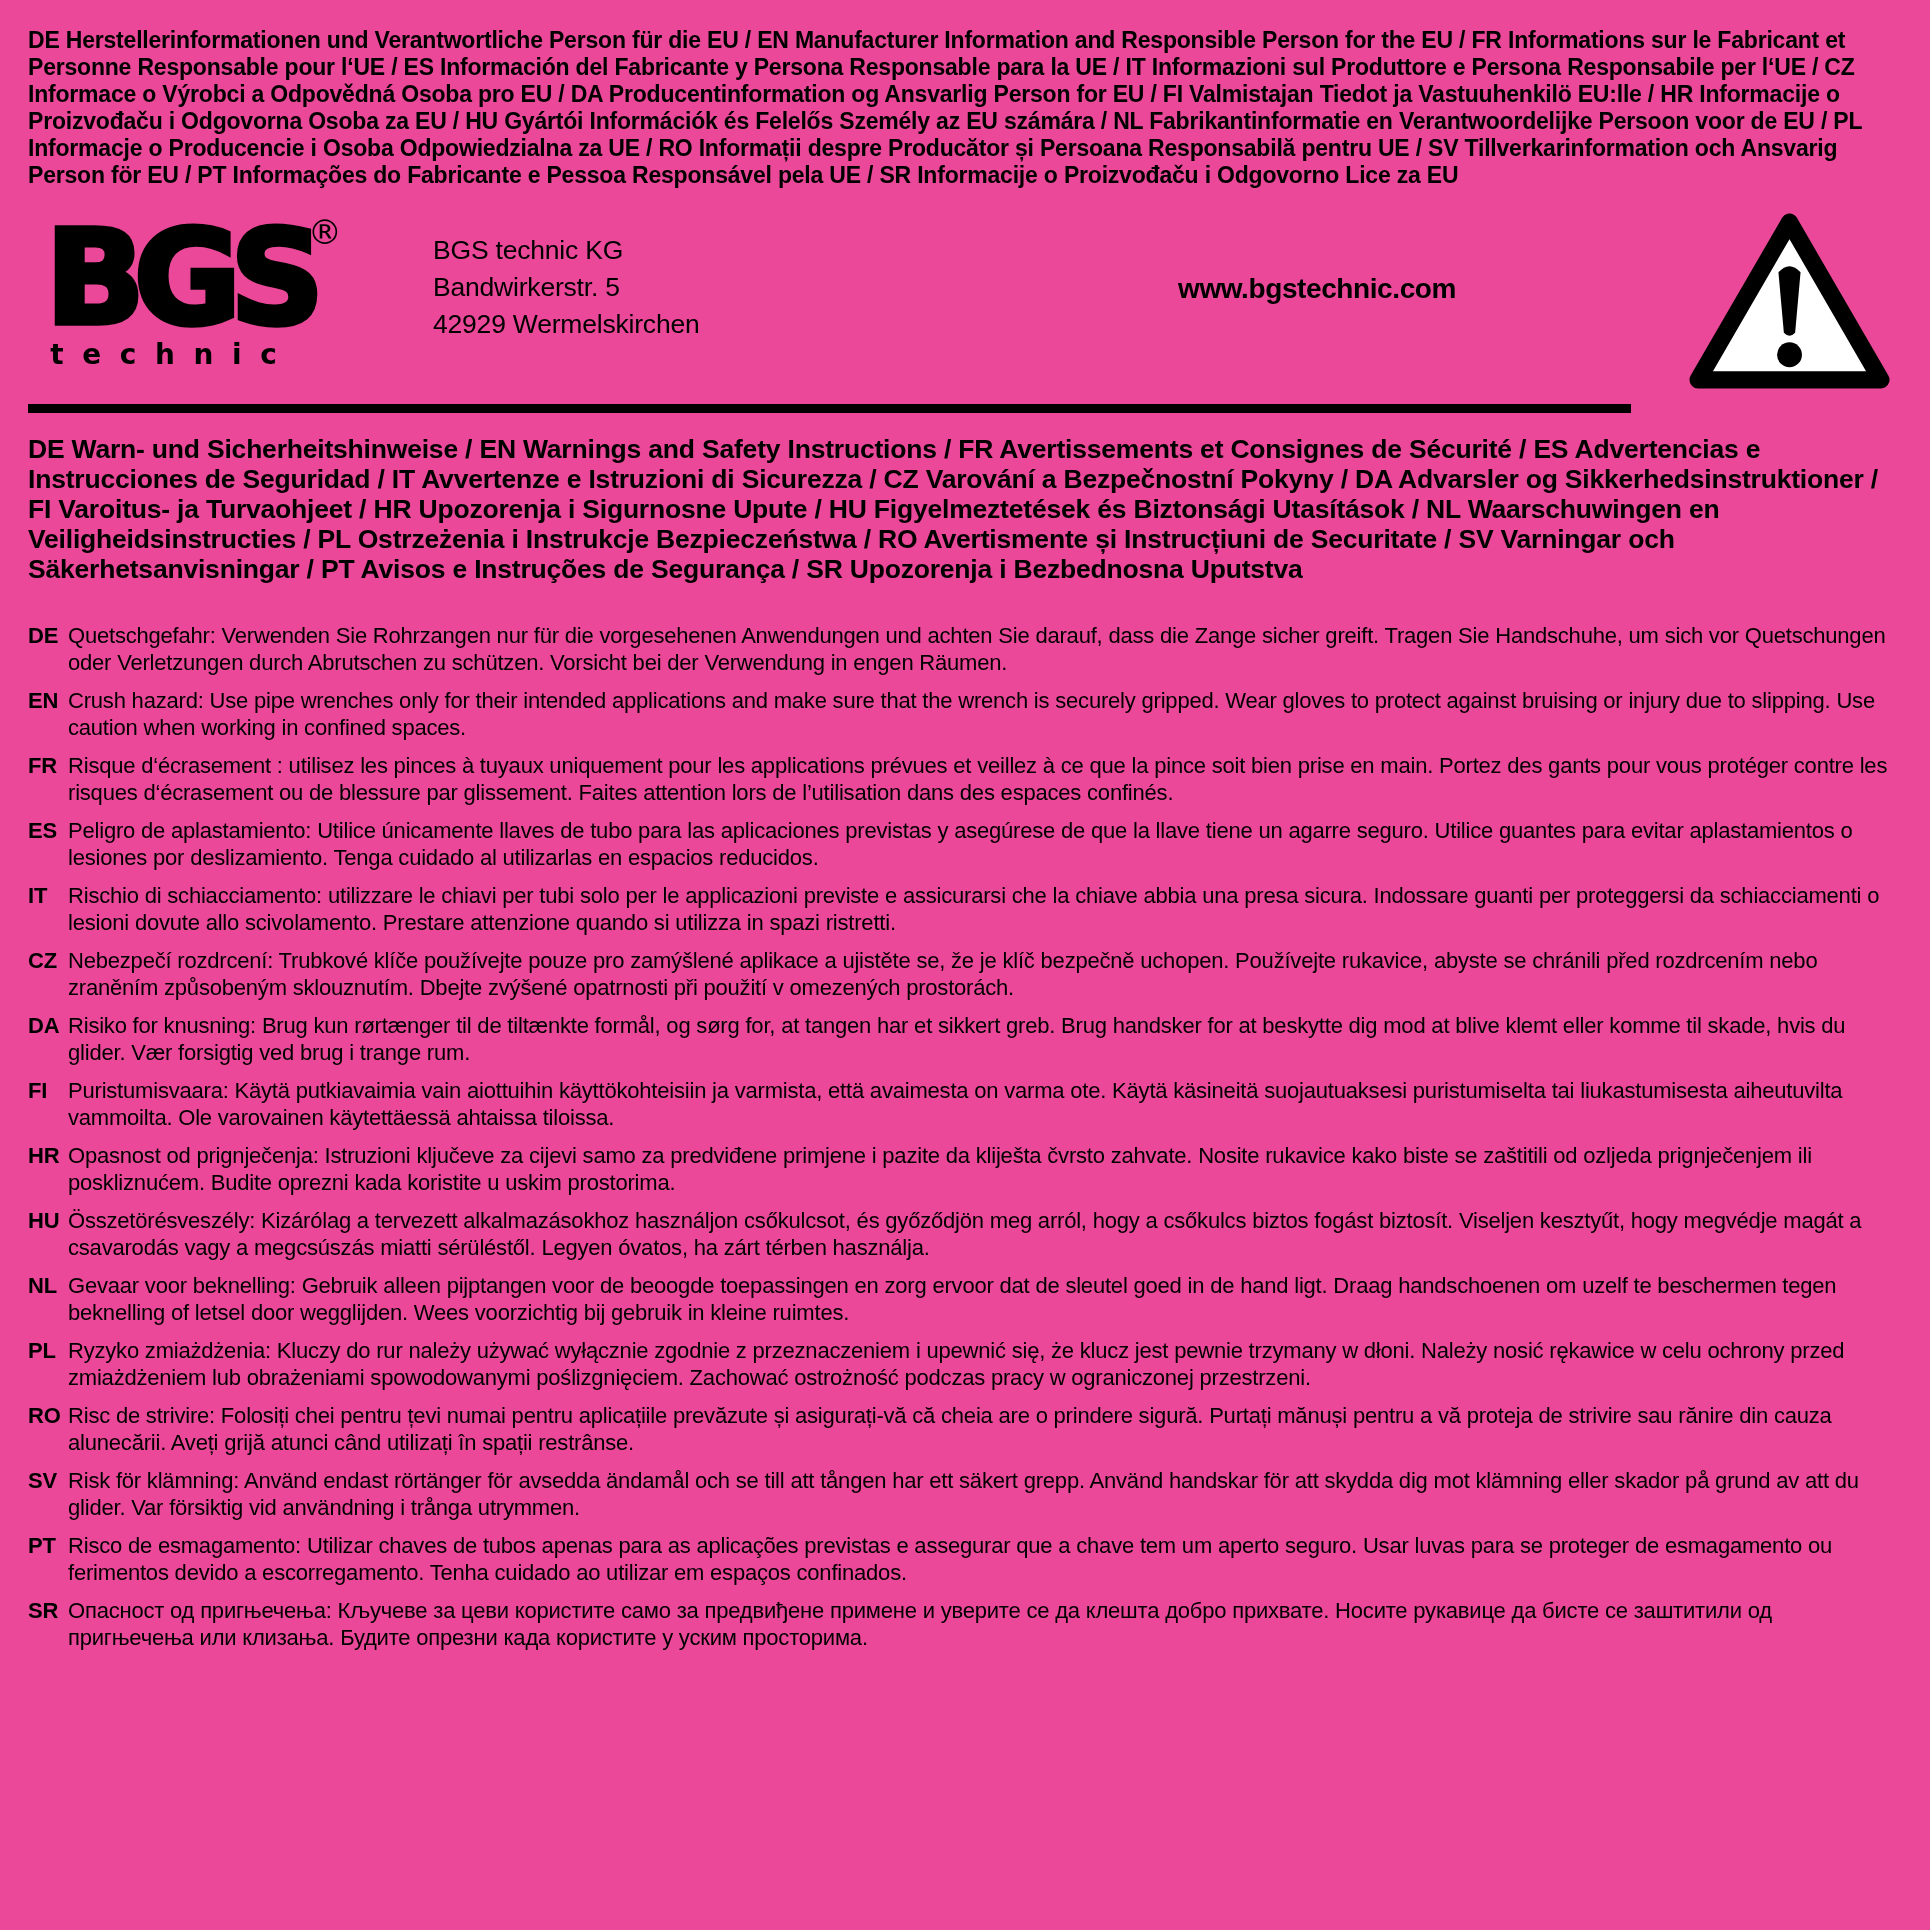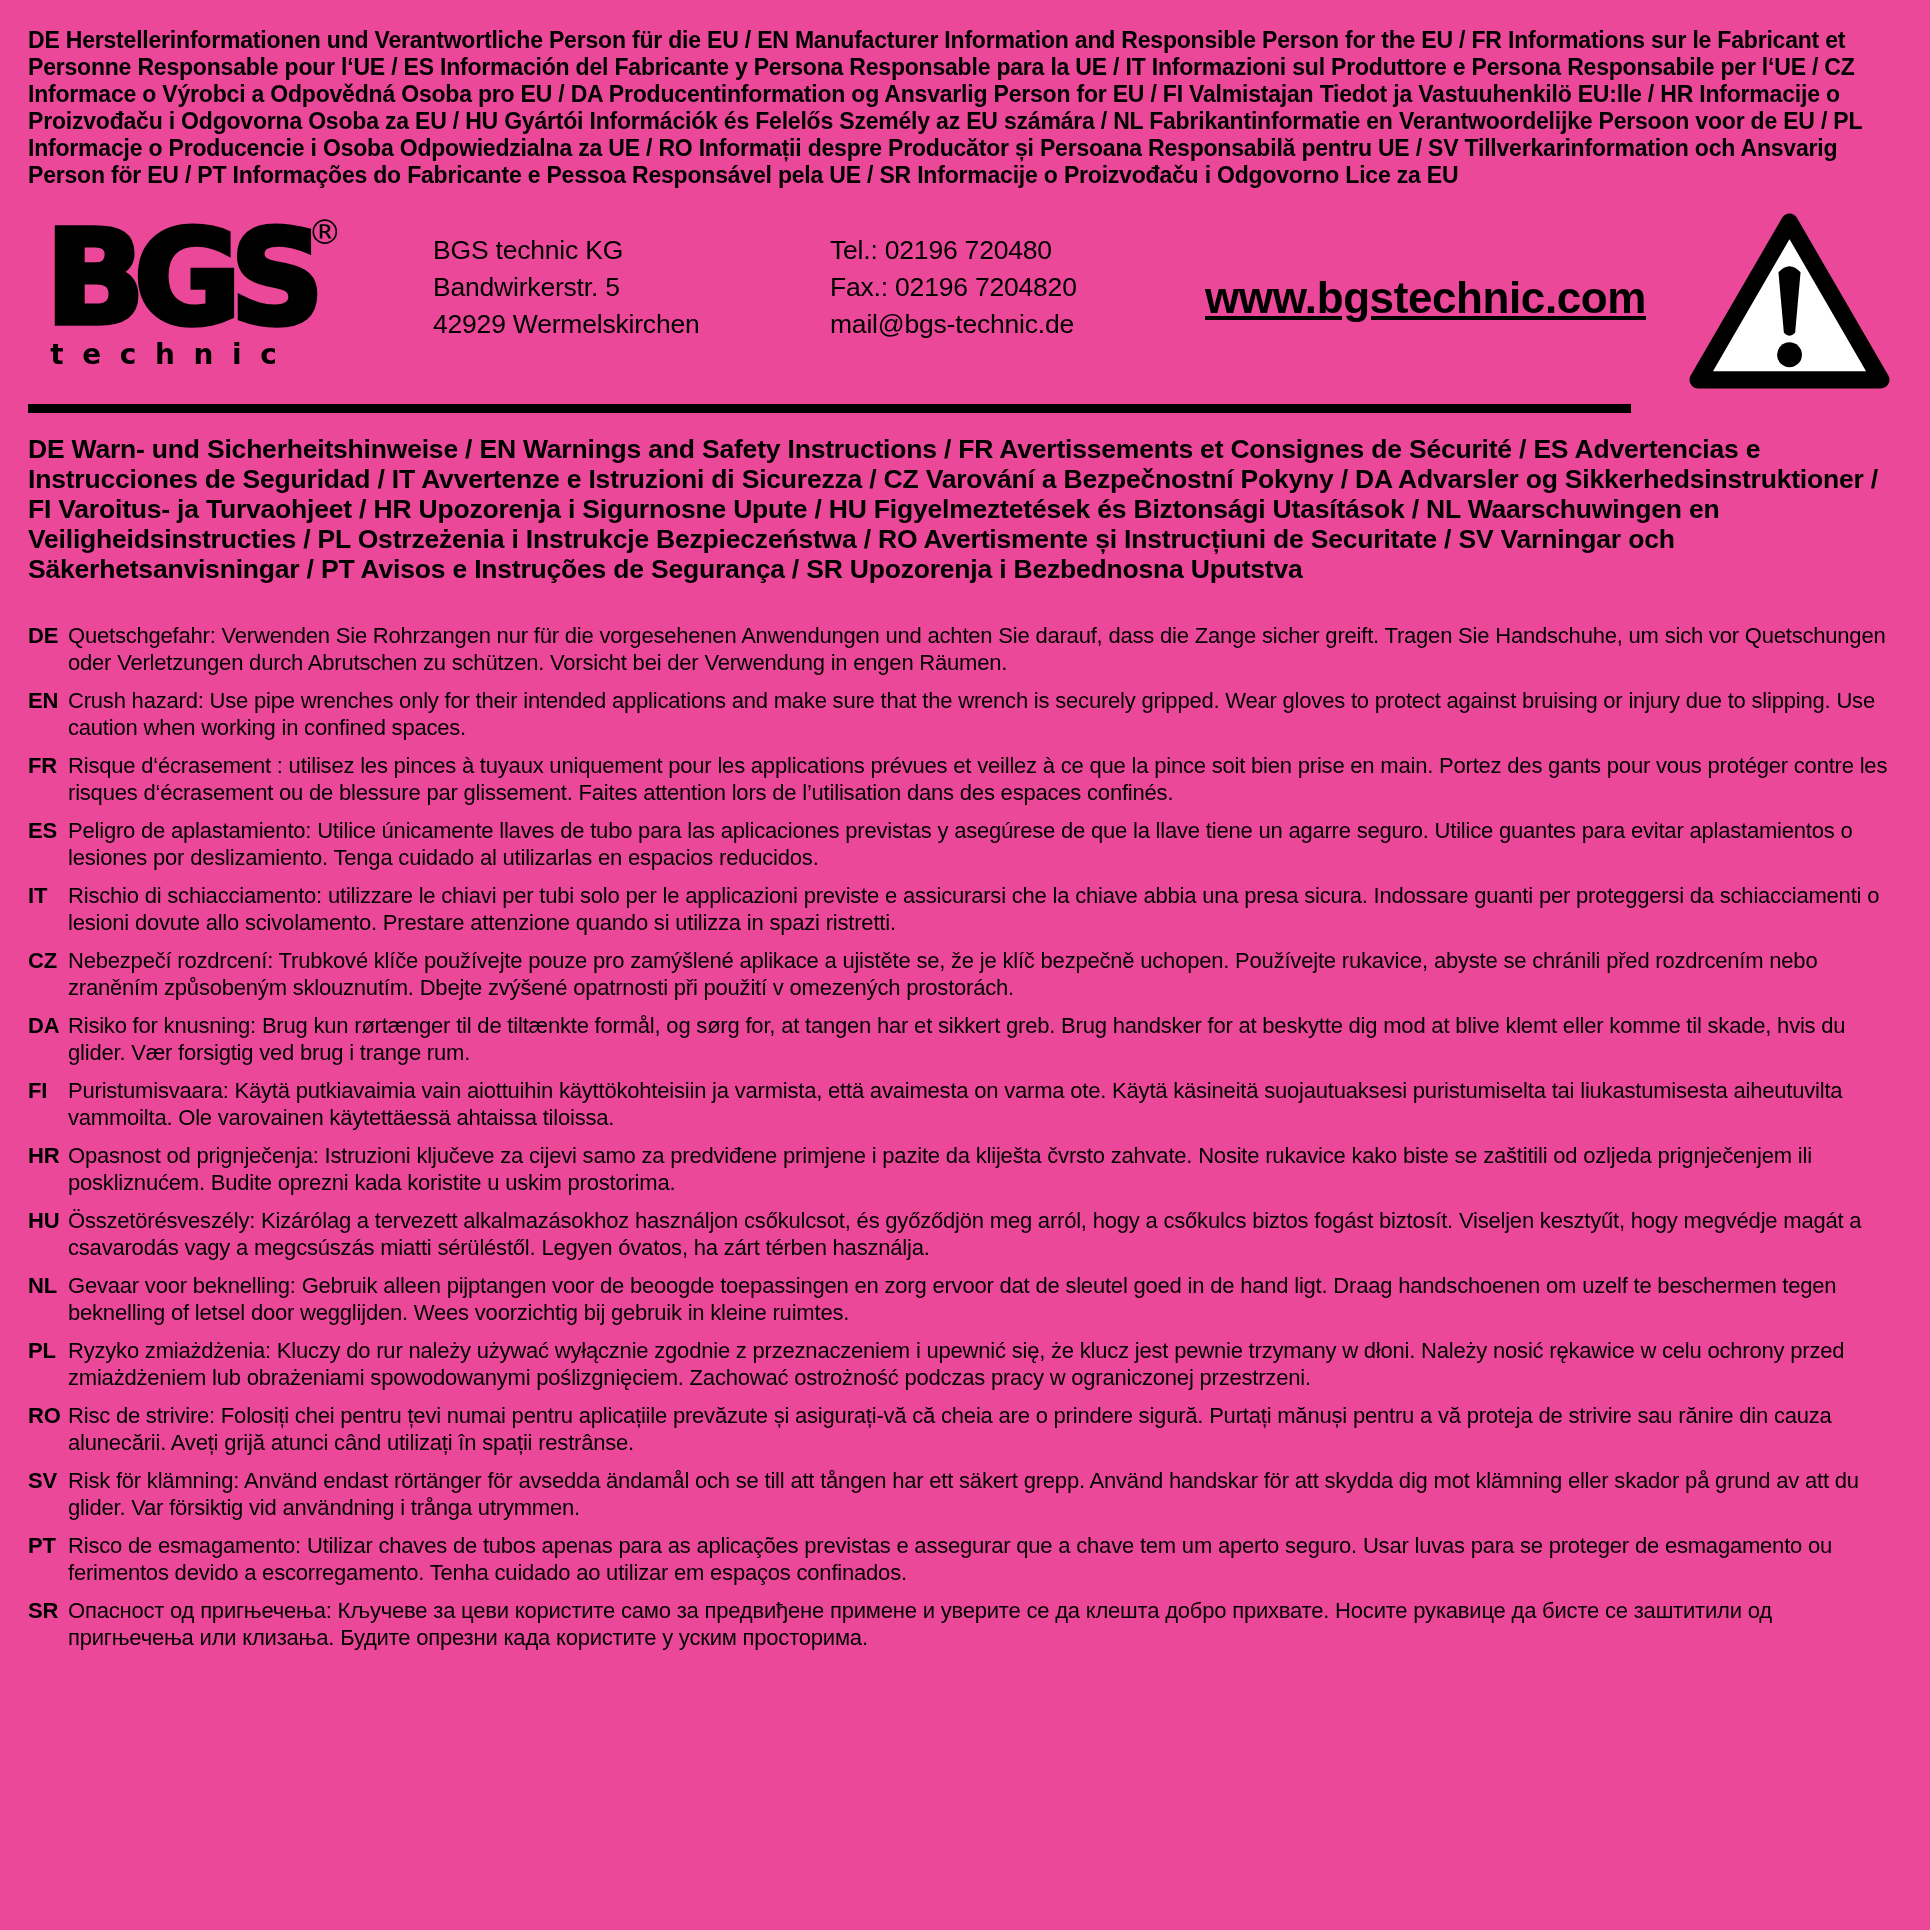--- a/index.html
+++ b/index.html
@@ -32,22 +32,22 @@
   .logo-svg text { font-family: "DejaVu Sans", "Liberation Sans", sans-serif; }
   .address-block {
     position: absolute; left: 405px; top: 20px;
     font-size: 26.5px; line-height: 37px; letter-spacing: -0.2px;
   }
   .contact-block {
     position: absolute; left: 802px; top: 20px;
     font-size: 26.5px; line-height: 37px; letter-spacing: -0.2px;
   }
   .website {
-    position: absolute; left: 1177px; top: 61px;
-    font-size: 44px; font-weight: 700; letter-spacing: -0.4px; text-decoration: underline;
+    position: absolute; left: 1150px; top: 61px;
+    font-size: 28px; font-weight: 700; letter-spacing: -0.4px;
   }
   .triangle-wrap { position: absolute; right: 12.5px; top: 0px; }
   .divider {
     margin-top: 7.8px;
     width: 1603px; height: 8.6px;
     background: #000;
   }
   .warnings-title {
     margin-top: 21px;
     font-size: 26.5px; line-height: 30px; font-weight: 700;
@@ -82,25 +82,20 @@
         <text x="6" y="202" font-size="36" font-weight="700" letter-spacing="24">technic</text>
       </svg>
     </div>
 
     <div class="address-block">
       <div>BGS technic KG</div>
       <div>Bandwirkerstr. 5</div>
       <div>42929 Wermelskirchen</div>
     </div>
 
-    <div class="contact-block">
-      <div>Tel.: 02196 720480</div>
-      <div>Fax.: 02196 7204820</div>
-      <div>mail@bgs-technic.de</div>
-    </div>
 
     <div class="website">www.bgstechnic.com</div>
 
     <div class="triangle-wrap">
       <svg width="201" height="177" viewBox="0 0 100 88">
         <path d="M50 5 L95.5 83.5 L4.5 83.5 Z" fill="#ffffff" stroke="#000000" stroke-width="8.5" stroke-linejoin="round"></path>
         <path d="M44.5 30 Q50 24 55.5 30 L52.8 60 Q50 63 47.2 60 Z" fill="#000000"></path>
         <circle cx="50" cy="71" r="6.2" fill="#000000"></circle>
       </svg>
     </div>

